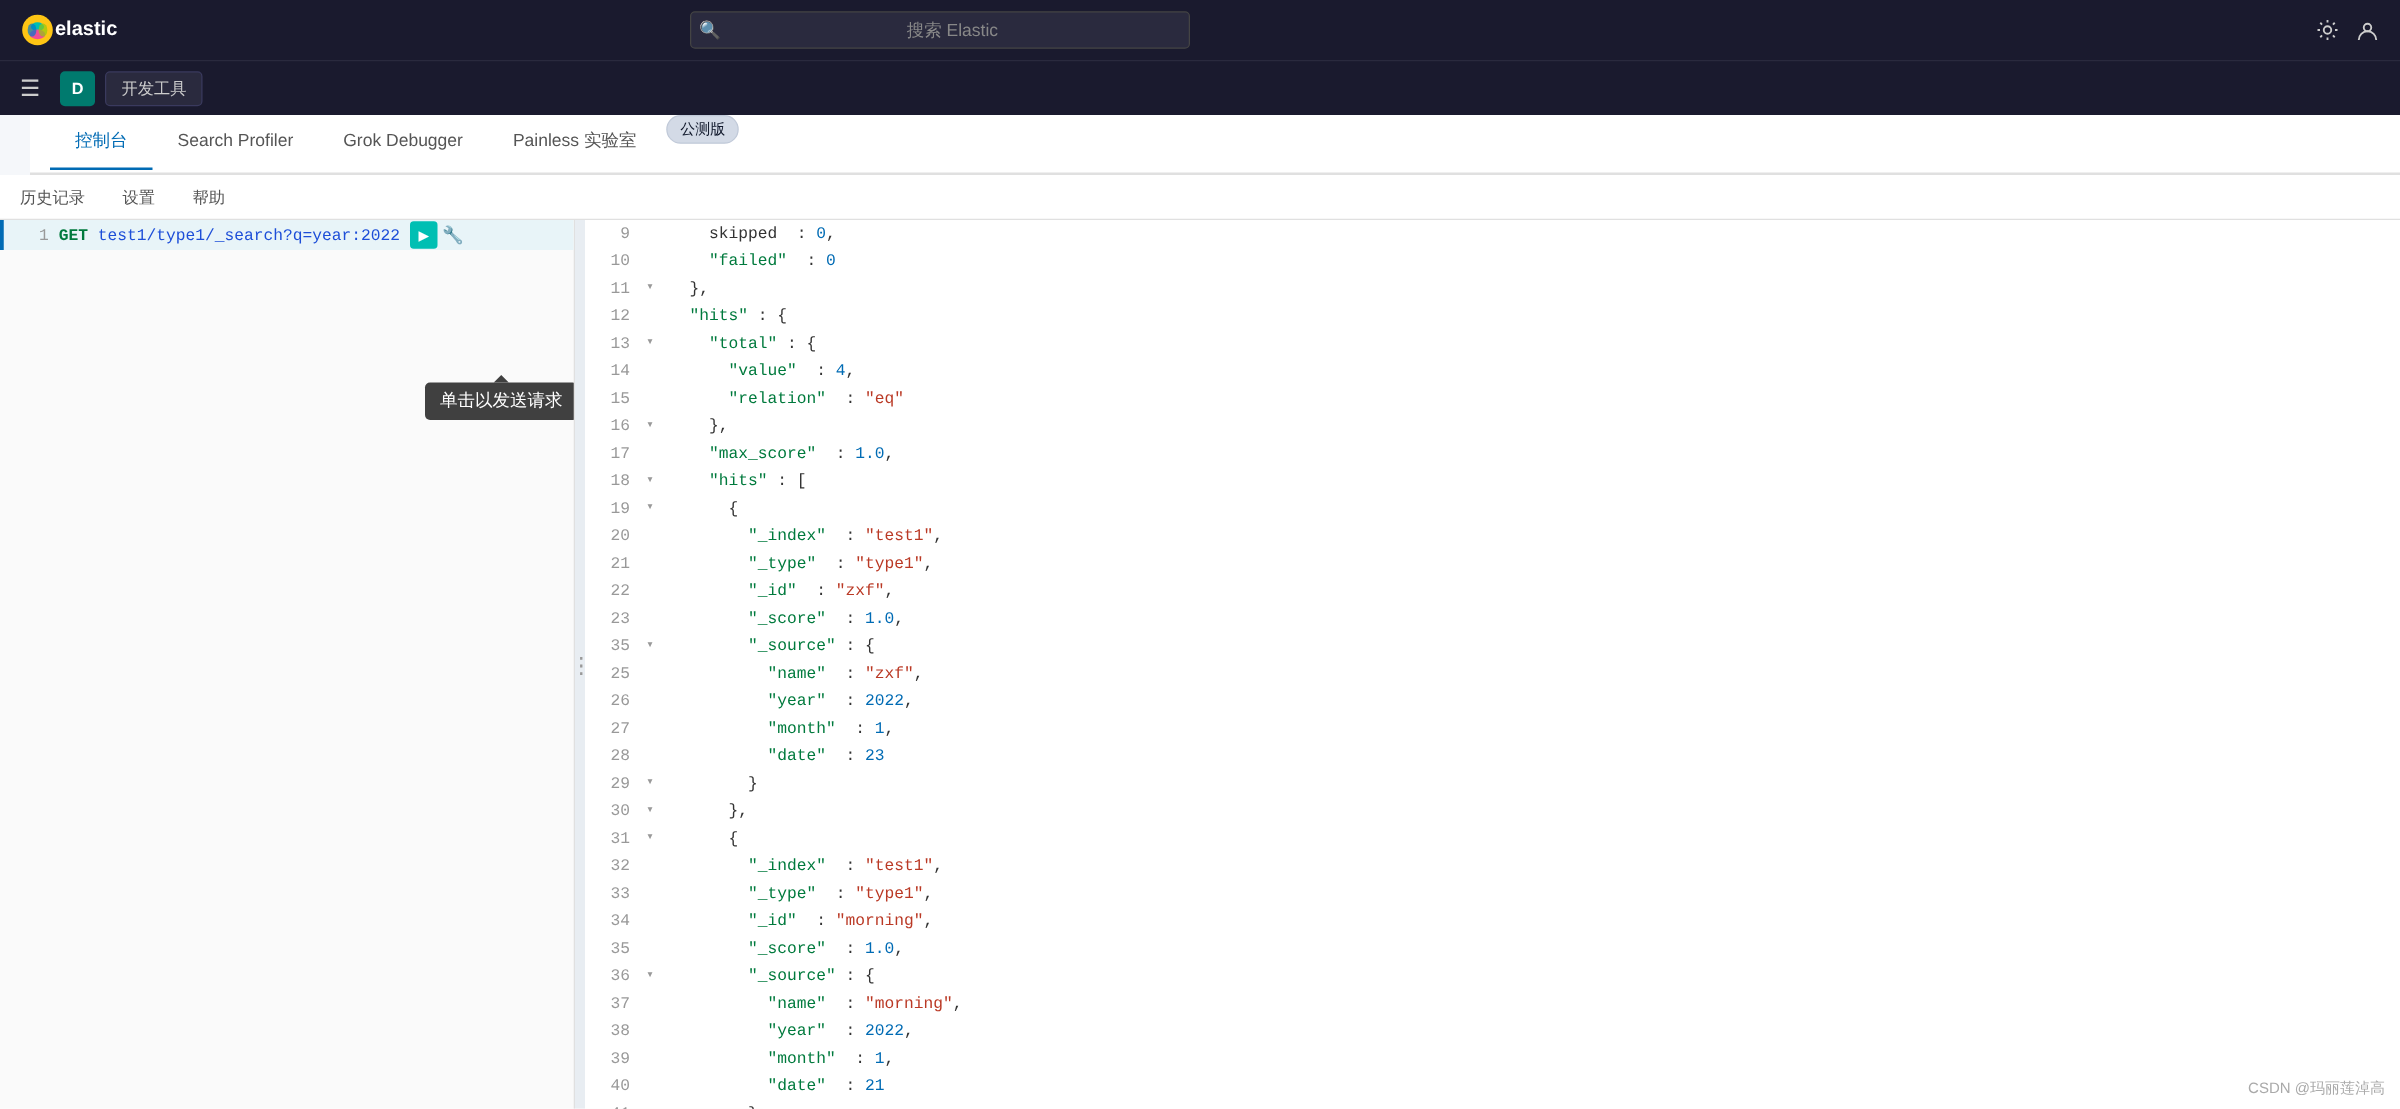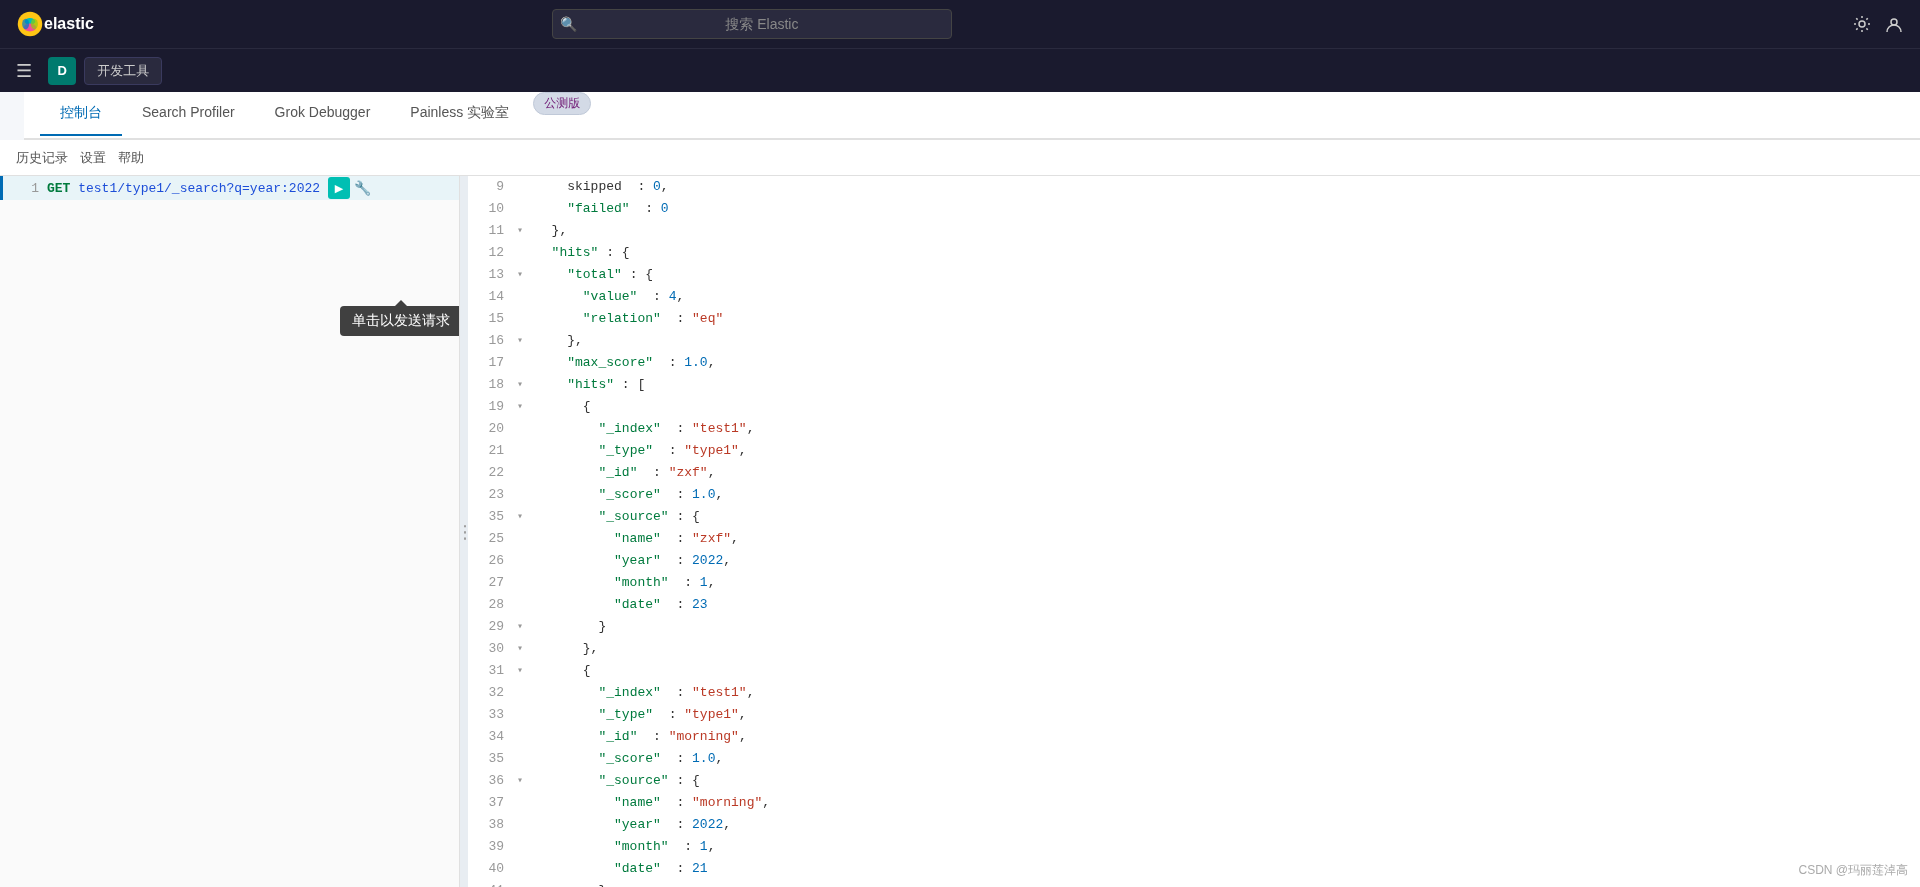--- a/index.html
+++ b/index.html
@@ -130,36 +130,36 @@
     }
     .tab.active {
       color: #006bb4;
       border-bottom-color: #006bb4;
       font-weight: 500;
     }
     .badge-btn {
       background: #d3dae6;
       border: 1px solid #c0c9d8;
       border-radius: 12px;
-      color: #701a75;
+      color: #0f172a;
       padding: 2px 10px;
       font-size: 12px;
       cursor: pointer;
       margin-left: 4px;
     }
 
     
     .sub-toolbar {
       background: white;
       border-bottom: 1px solid #e0e0e0;
       display: flex;
       align-items: center;
       padding: 0 16px;
       height: 36px;
-      gap: 12px;
+      gap: 30px;
     }
     .sub-toolbar-btn {
       background: none;
       border: none;
       color: #555;
       font-size: 13px;
       cursor: pointer;
       padding: 4px 0;
     }
 

